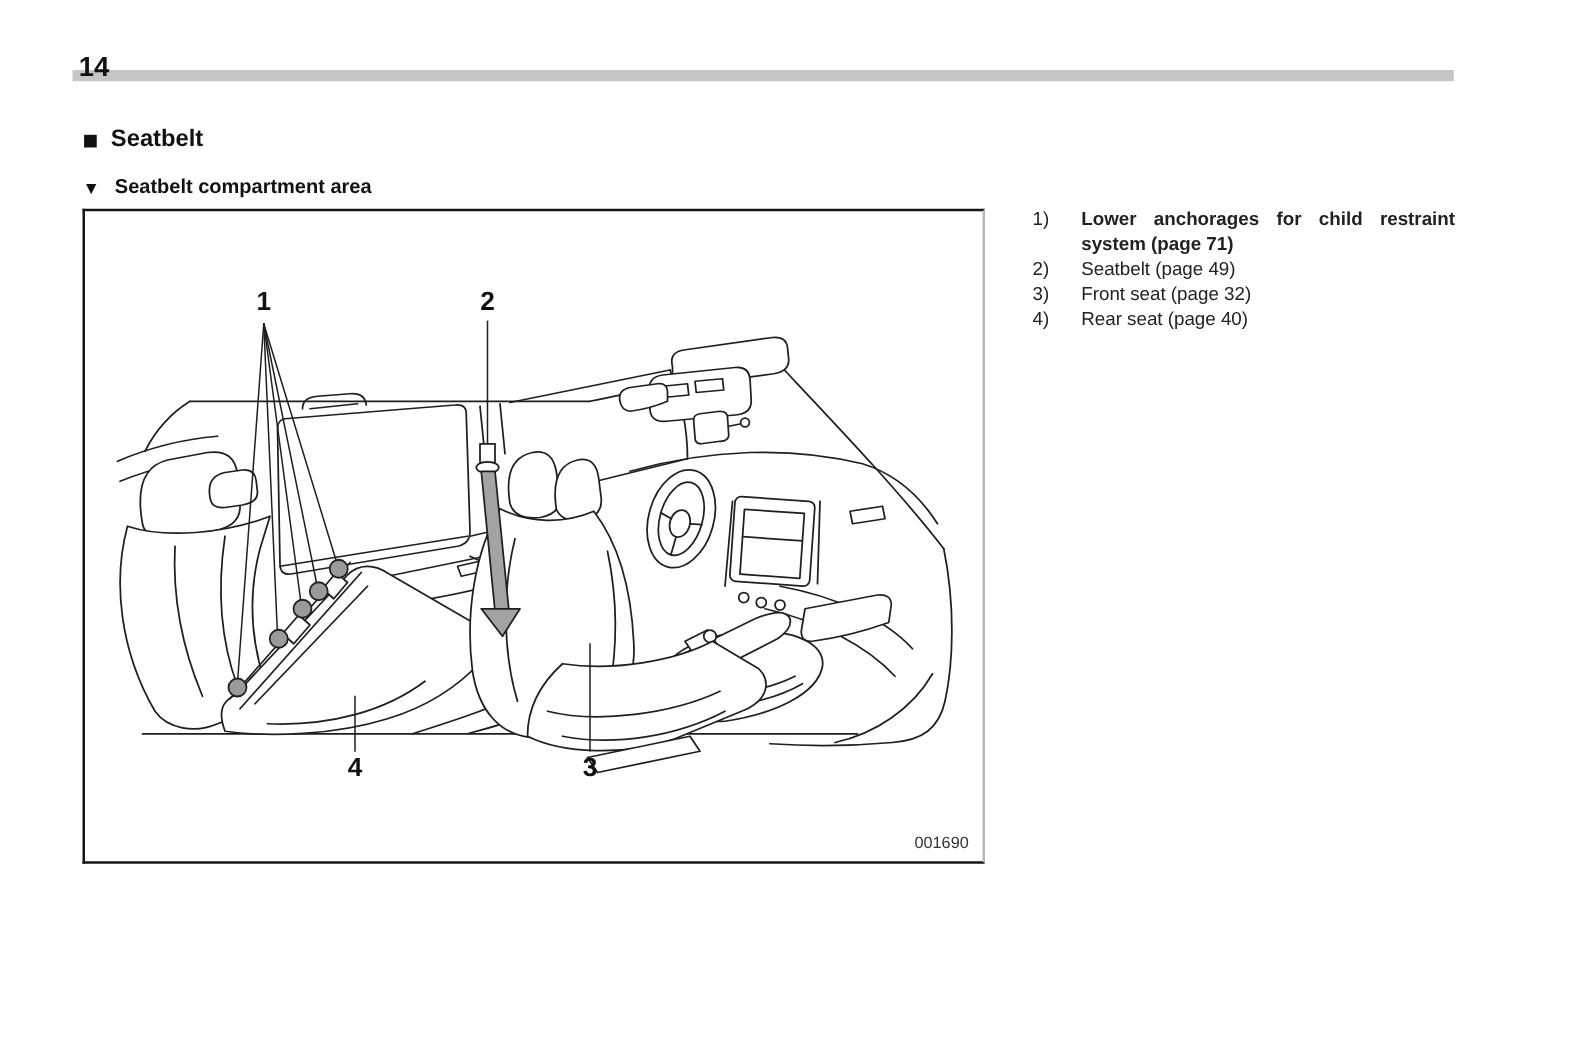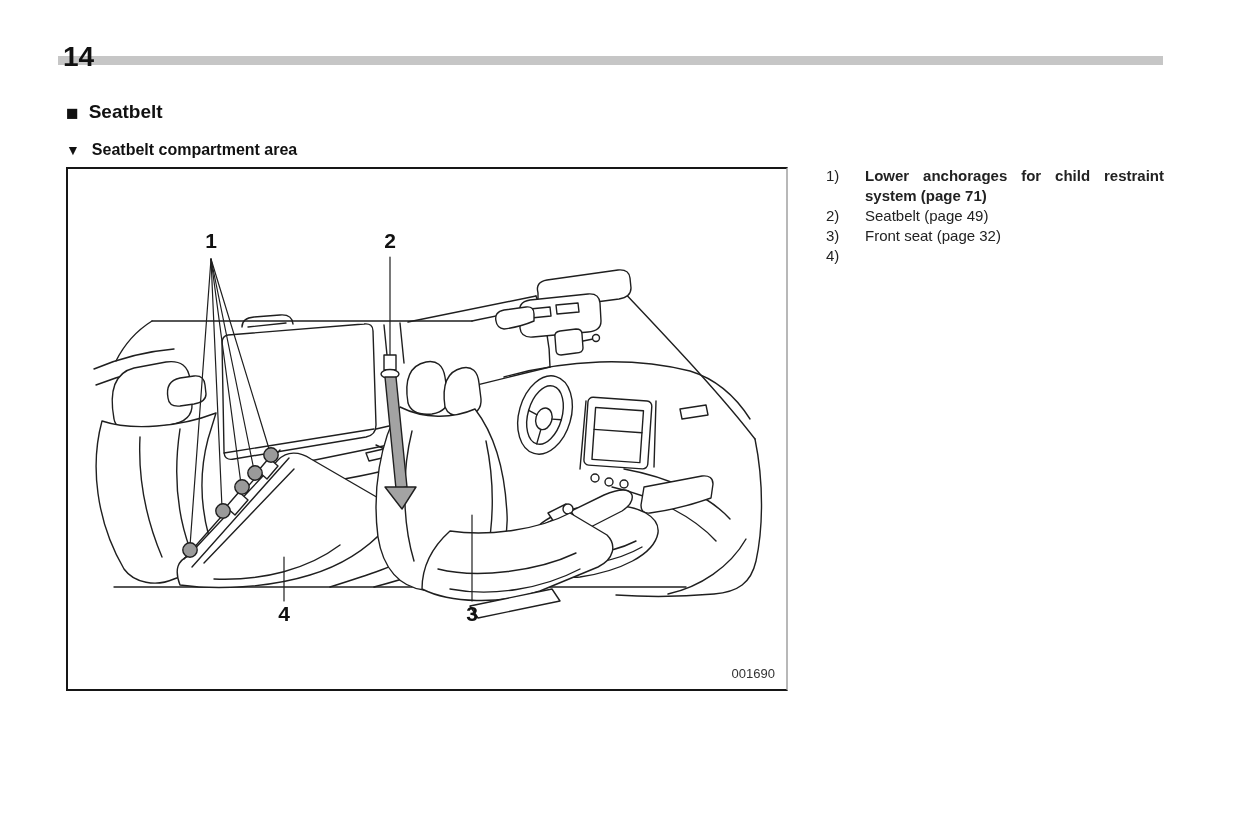--- a/index.html
+++ b/index.html
@@ -2,21 +2,21 @@
 <html><head>
 <meta charset="utf-8">
 <style>
   html,body{margin:0;padding:0;}
   body{
     width:1257px;height:838px;position:relative;background:#ffffff;
     font-family:"Liberation Sans", sans-serif;color:#1c1c1c;overflow:hidden;
   }
   
   .page-number{
-    position:absolute;left:63px;top:41px;font-size:28px;font-weight:bold;
+    position:absolute;left:63px;top:41px;font-size:22px;font-weight:bold;
     letter-spacing:0px;z-index:2;color:#111;
   }
   .header-rule{
     position:absolute;left:58px;top:56px;width:1105px;height:9px;
     background:#c6c6c6;z-index:1;
   }
   
   .section-heading{
     position:absolute;left:66px;top:101px;display:flex;align-items:center;gap:10px;
     font-size:19px;font-weight:bold;color:#111;
@@ -227,14 +227,15 @@
   <div class="legend-item">
     <span class="legend-num">2)</span>
     <span class="legend-text">Seatbelt (page 49)</span>
   </div>
   <div class="legend-item">
     <span class="legend-num">3)</span>
     <span class="legend-text">Front seat (page 32)</span>
   </div>
   <div class="legend-item">
     <span class="legend-num">4)</span>
+    <span class="legend-text">Rear seat (page 40)</span>
   </div>
 </div>
 
 </body></html>

